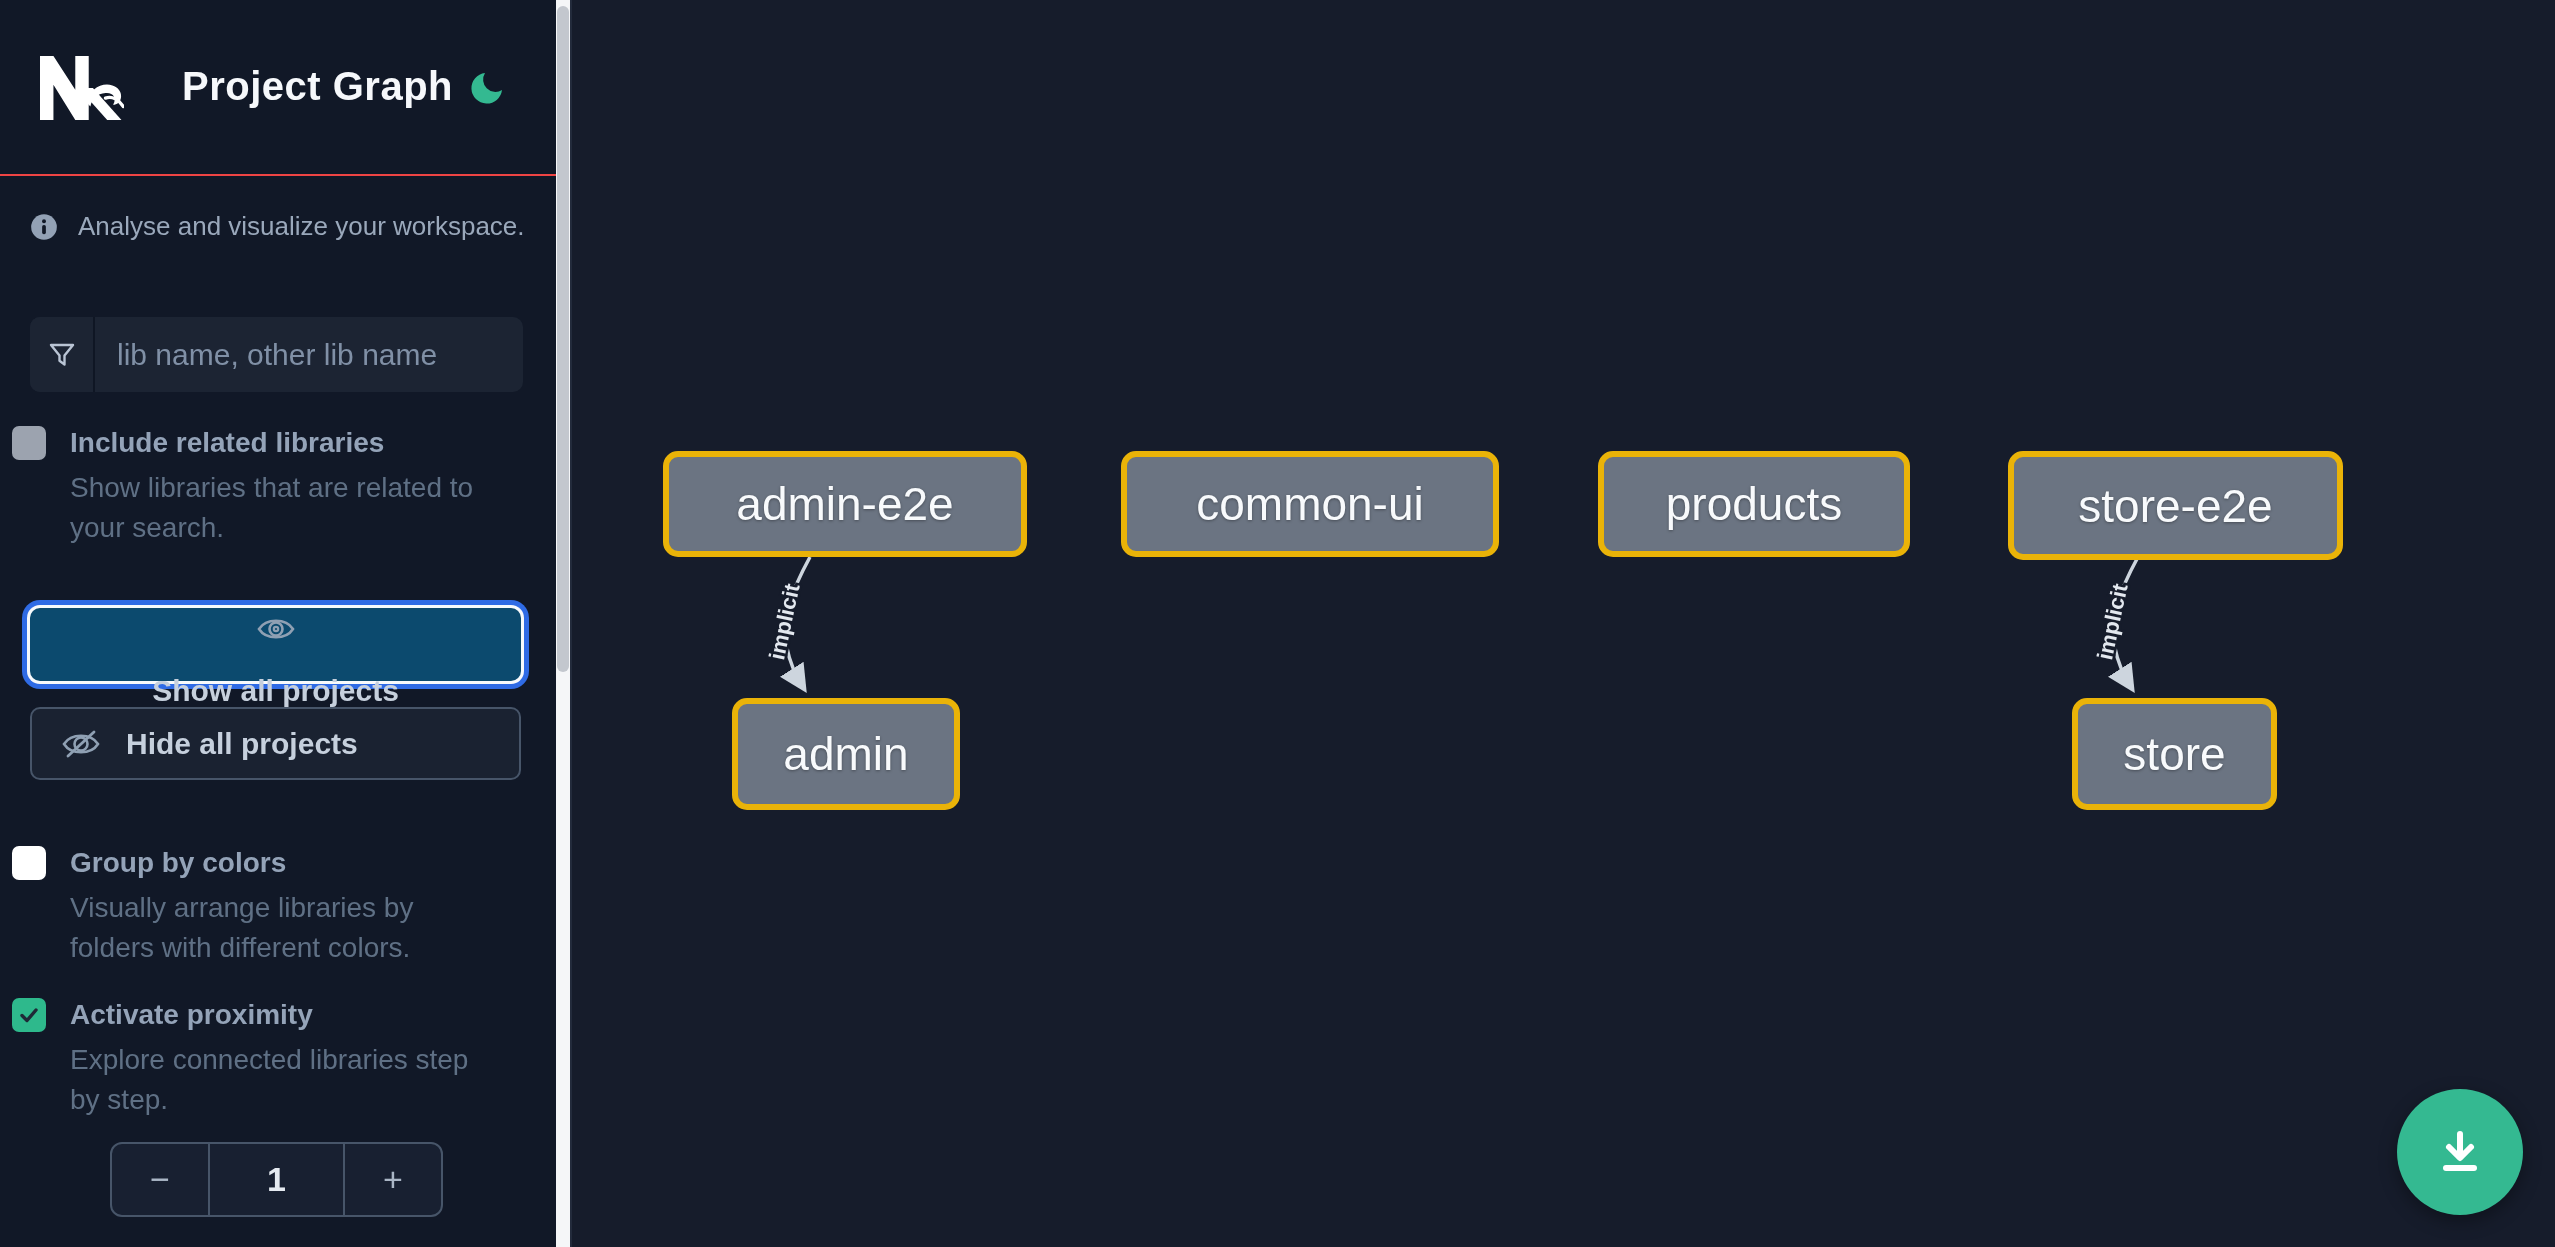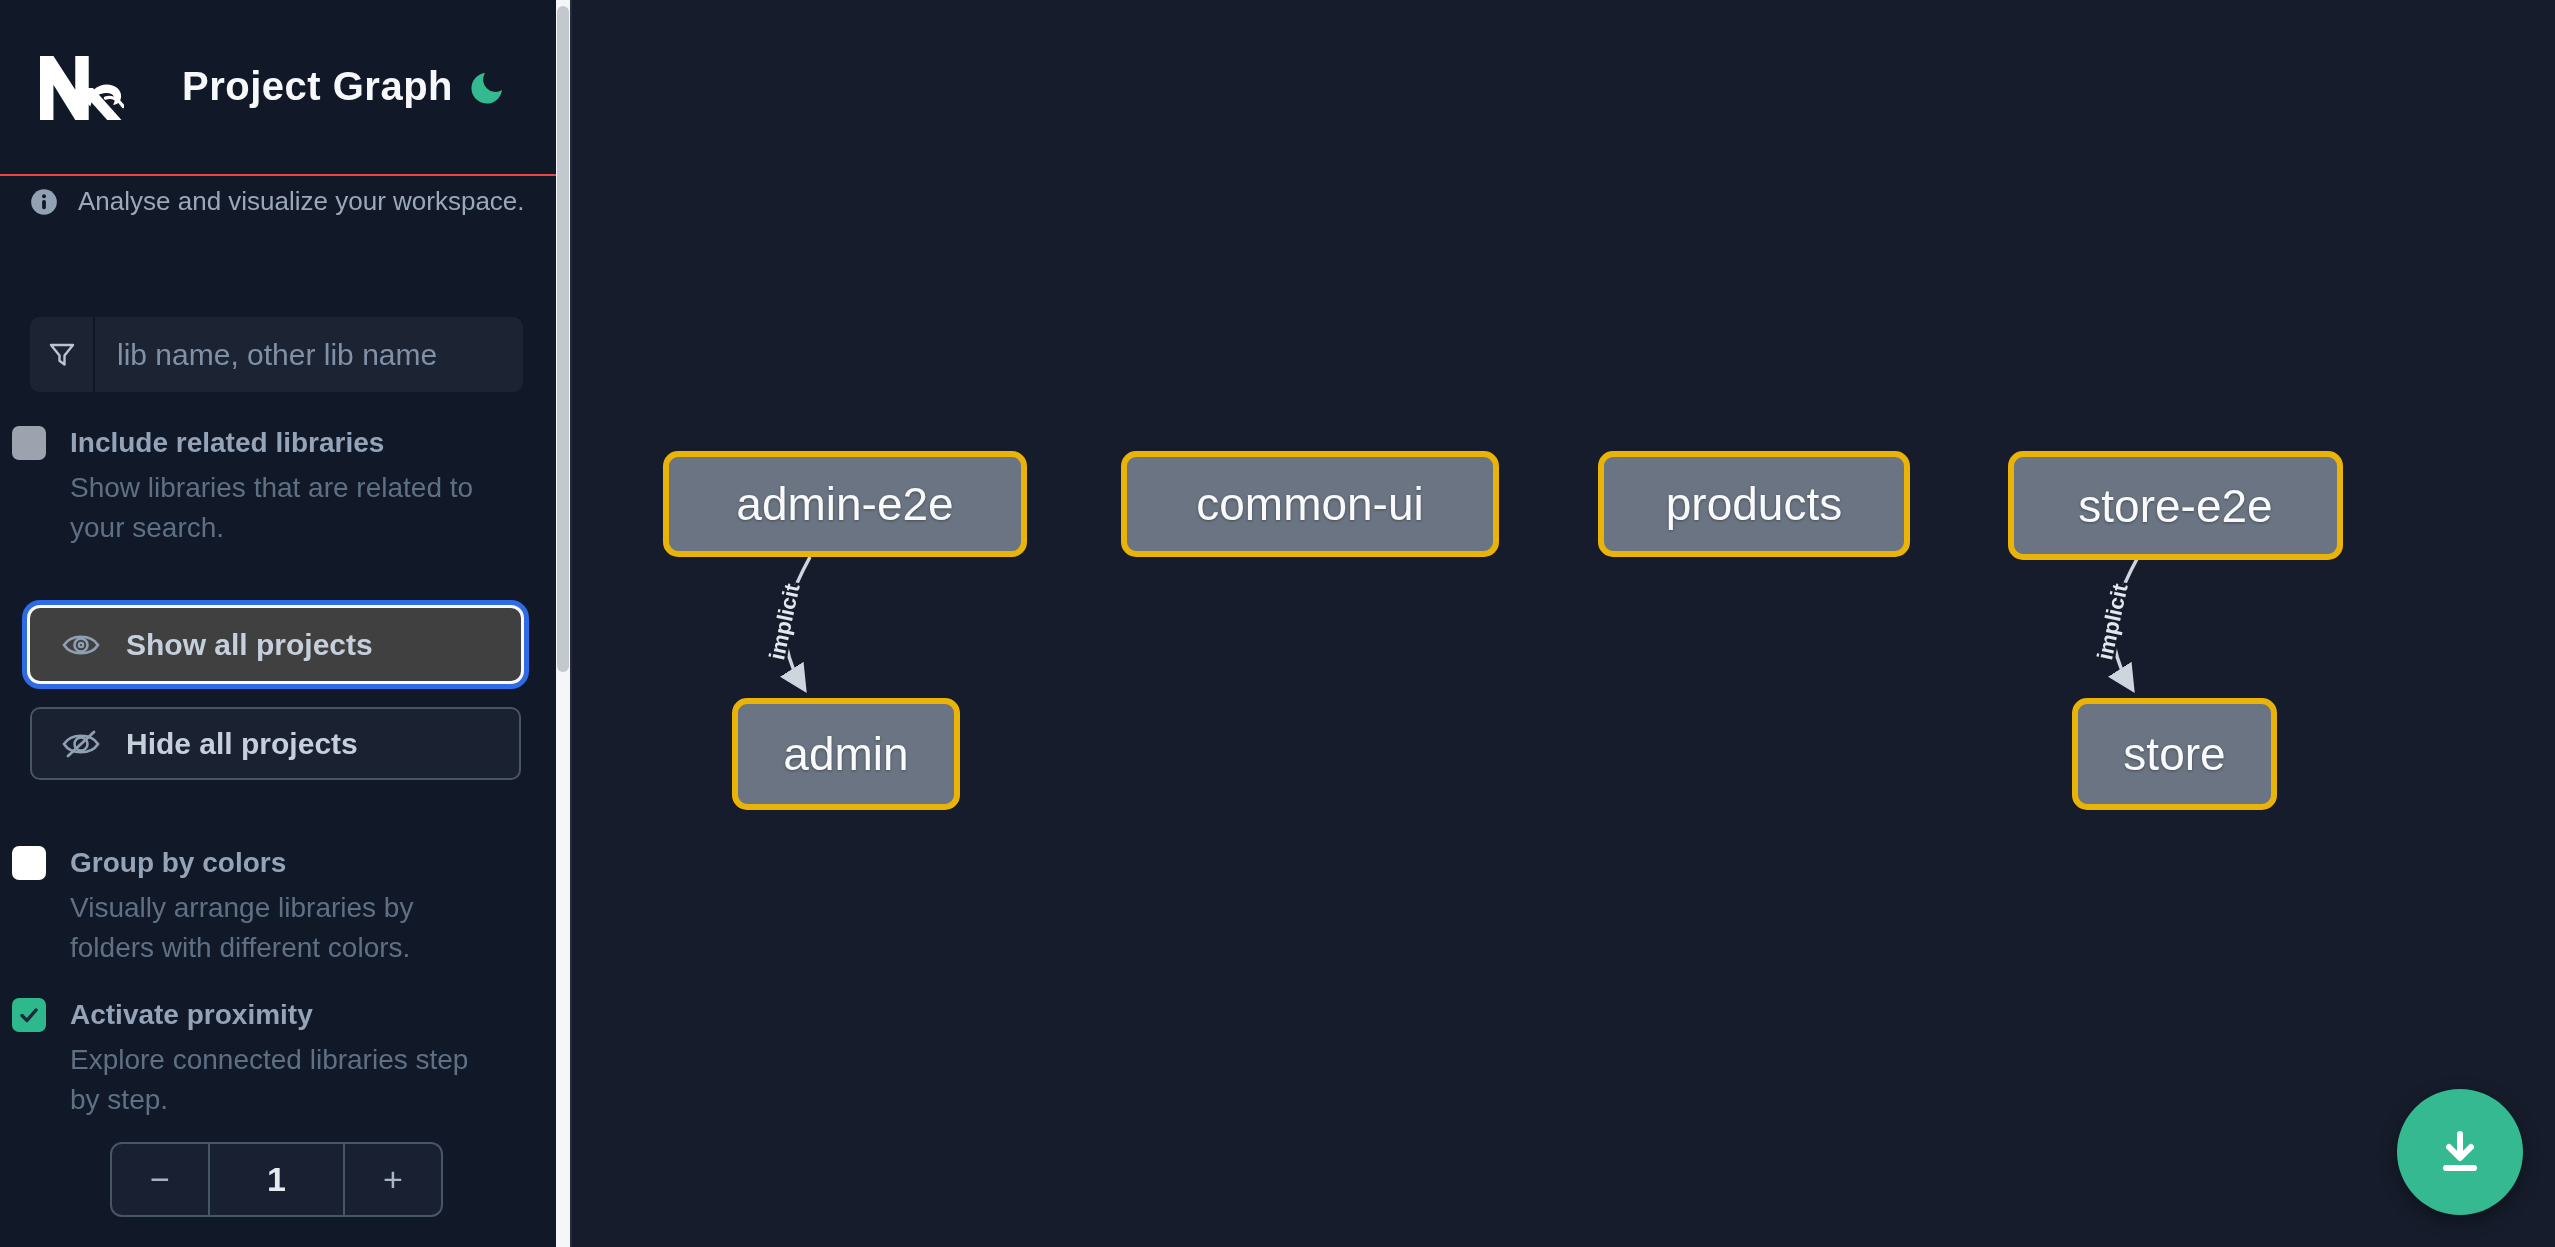--- a/index.html
+++ b/index.html
@@ -17,21 +17,21 @@
   .sb-header{
     position:absolute;left:0;top:0;width:556px;height:176px;
     border-bottom:2px solid #ef4444;
   }
   .logo{position:absolute;left:40px;top:56px;width:84px;height:64px;}
   .app-title{
     position:absolute;left:182px;top:64px;
     font-size:40px;font-weight:700;color:#f6f8fb;letter-spacing:.5px;white-space:nowrap;
   }
   .theme-toggle{position:absolute;left:467px;top:68px;width:40px;height:40px;cursor:pointer;background:none;border:none;padding:0;}
-  .subtitle-row{position:absolute;left:30px;top:186px;display:flex;align-items:center;gap:20px;width:500px;}
+  .subtitle-row{position:absolute;left:30px;top:211px;display:flex;align-items:center;gap:20px;width:500px;}
   .info-icon{width:28px;height:28px;flex:0 0 28px;}
   .subtitle{font-size:26px;color:#9aa8bb;}
   
   .search-box{
     position:absolute;left:30px;top:317px;width:493px;height:75px;
     background:#1c2433;border-radius:10px;display:flex;align-items:stretch;overflow:hidden;
   }
   .search-icon-cell{
     width:65px;flex:0 0 65px;display:flex;align-items:center;justify-content:center;
     border-right:2px solid #0f1624;background:#1c2433;
@@ -56,22 +56,23 @@
   .cb-desc{font-size:28px;color:#5f7085;line-height:40px;margin-top:8px;max-width:428px;}
   .cb-text{flex:1;}
   
   .sb-btn{
     position:absolute;left:30px;width:491px;height:73px;
     background:#1a2231;border:2px solid #475569;border-radius:10px;
     display:flex;align-items:center;gap:26px;padding:0 30px;cursor:pointer;
     font-family:inherit;font-size:30px;font-weight:600;color:#c6d0dd;
   }
   .sb-btn.focused{
-    border-color:transparent;background:#404040;
+    border-color:transparent;background:#0c4a6e;
     box-shadow:0 0 0 3px #f8fafc,0 0 0 8px #2f6be5;
+    flex-direction:column;
   }
   .sb-btn .btn-icon{width:38px;height:30px;flex:0 0 38px;}
   
   .stepper{
     position:absolute;left:110px;top:1142px;width:333px;height:75px;
     border:2px solid #475569;border-radius:12px;background:#182031;
     display:flex;align-items:stretch;overflow:hidden;
   }
   .stepper button{
     background:transparent;border:none;cursor:pointer;font-family:inherit;

